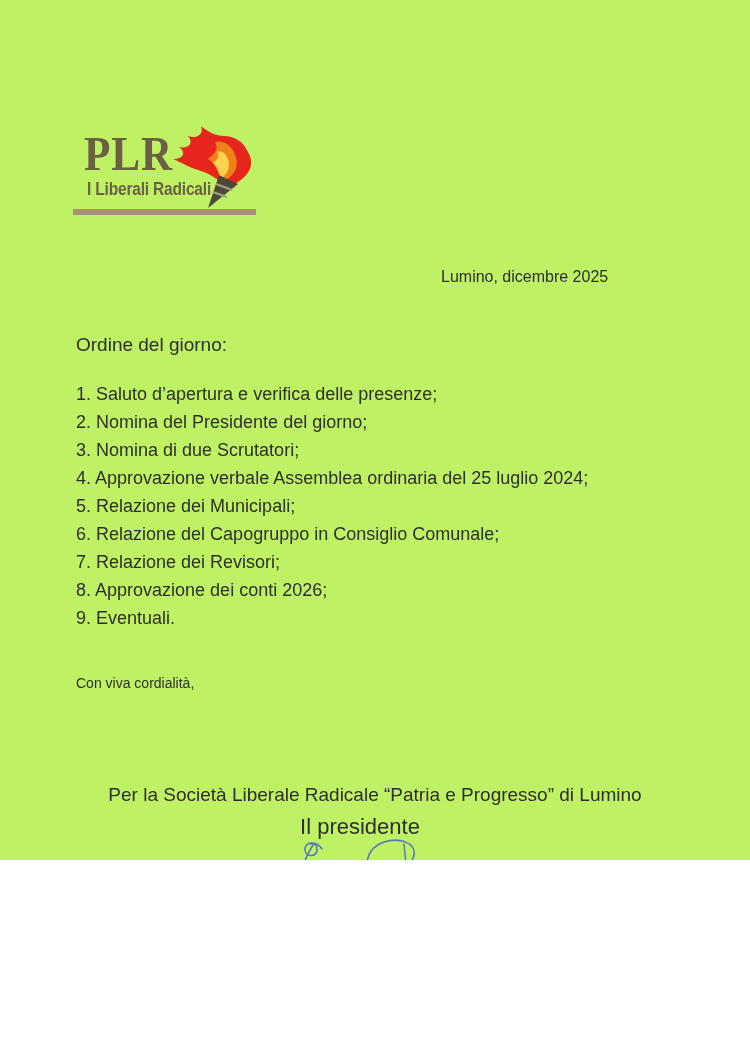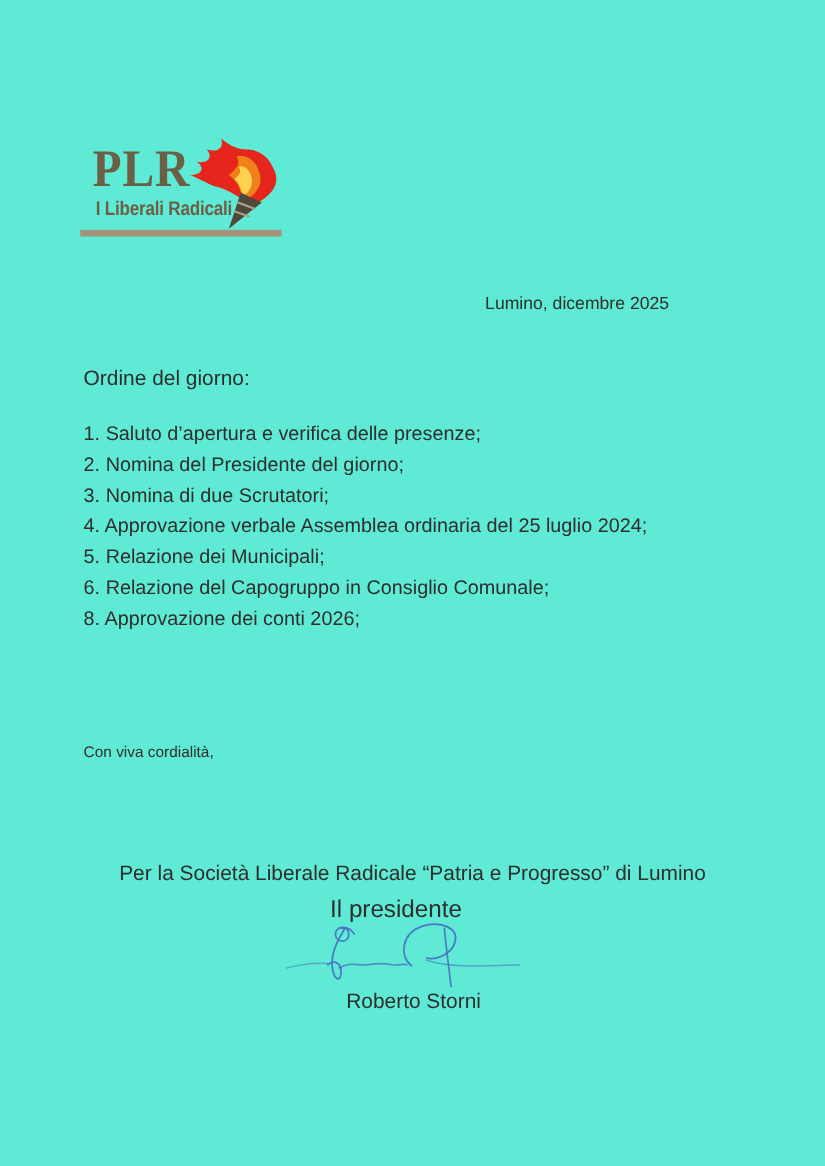--- a/index.html
+++ b/index.html
@@ -1,20 +1,20 @@
 <!DOCTYPE html>
 <html><head>
 <meta charset="utf-8">
 <style>
   * { margin:0; padding:0; box-sizing:border-box; }
   html,body { background:#ffffff; }
   .page {
     position:relative;
-    width:750px; height:1060px;
-    background:#5eead4;
+    width:750px; height:860px;
+    background:#bef264;
     font-family:"Liberation Sans", sans-serif;
     color:#2e2e2e;
     overflow:hidden;
   }
   
   .logo { position:absolute; left:73px; top:126px; width:190px; height:92px; }
   .logo-acronym {
     position:absolute; left:11px; top:4px;
     font-family:"Liberation Serif", serif;
     font-weight:bold; font-size:48px; line-height:1;
@@ -74,23 +74,25 @@
       <div class="agenda-item"><span>2.</span> <span>Nomina del Presidente del giorno;</span></div>
 
       <div class="agenda-item"><span>3.</span> <span>Nomina di due Scrutatori;</span></div>
 
       <div class="agenda-item"><span>4.</span> <span>Approvazione verbale Assemblea ordinaria del 25 luglio 2024;</span></div>
 
       <div class="agenda-item"><span>5.</span> <span>Relazione dei Municipali;</span></div>
 
       <div class="agenda-item"><span>6.</span> <span>Relazione del Capogruppo in Consiglio Comunale;</span></div>
 
+      <div class="agenda-item"><span>7.</span> <span>Relazione dei Revisori;</span></div>
 
       <div class="agenda-item"><span>8.</span> <span>Approvazione dei conti 2026;</span></div>
 
+      <div class="agenda-item"><span>9.</span> <span>Eventuali.</span></div>
     </div>
 
   <div class="closing">Con viva cordialità,</div>
 
   <div class="org-line">Per la Società Liberale Radicale “Patria e Progresso” di Lumino</div>
 
   <div class="sig-role">Il presidente</div>
 
   <svg class="signature" viewBox="0 0 220 64">
     <g fill="none" stroke-linecap="round" stroke-linejoin="round">

